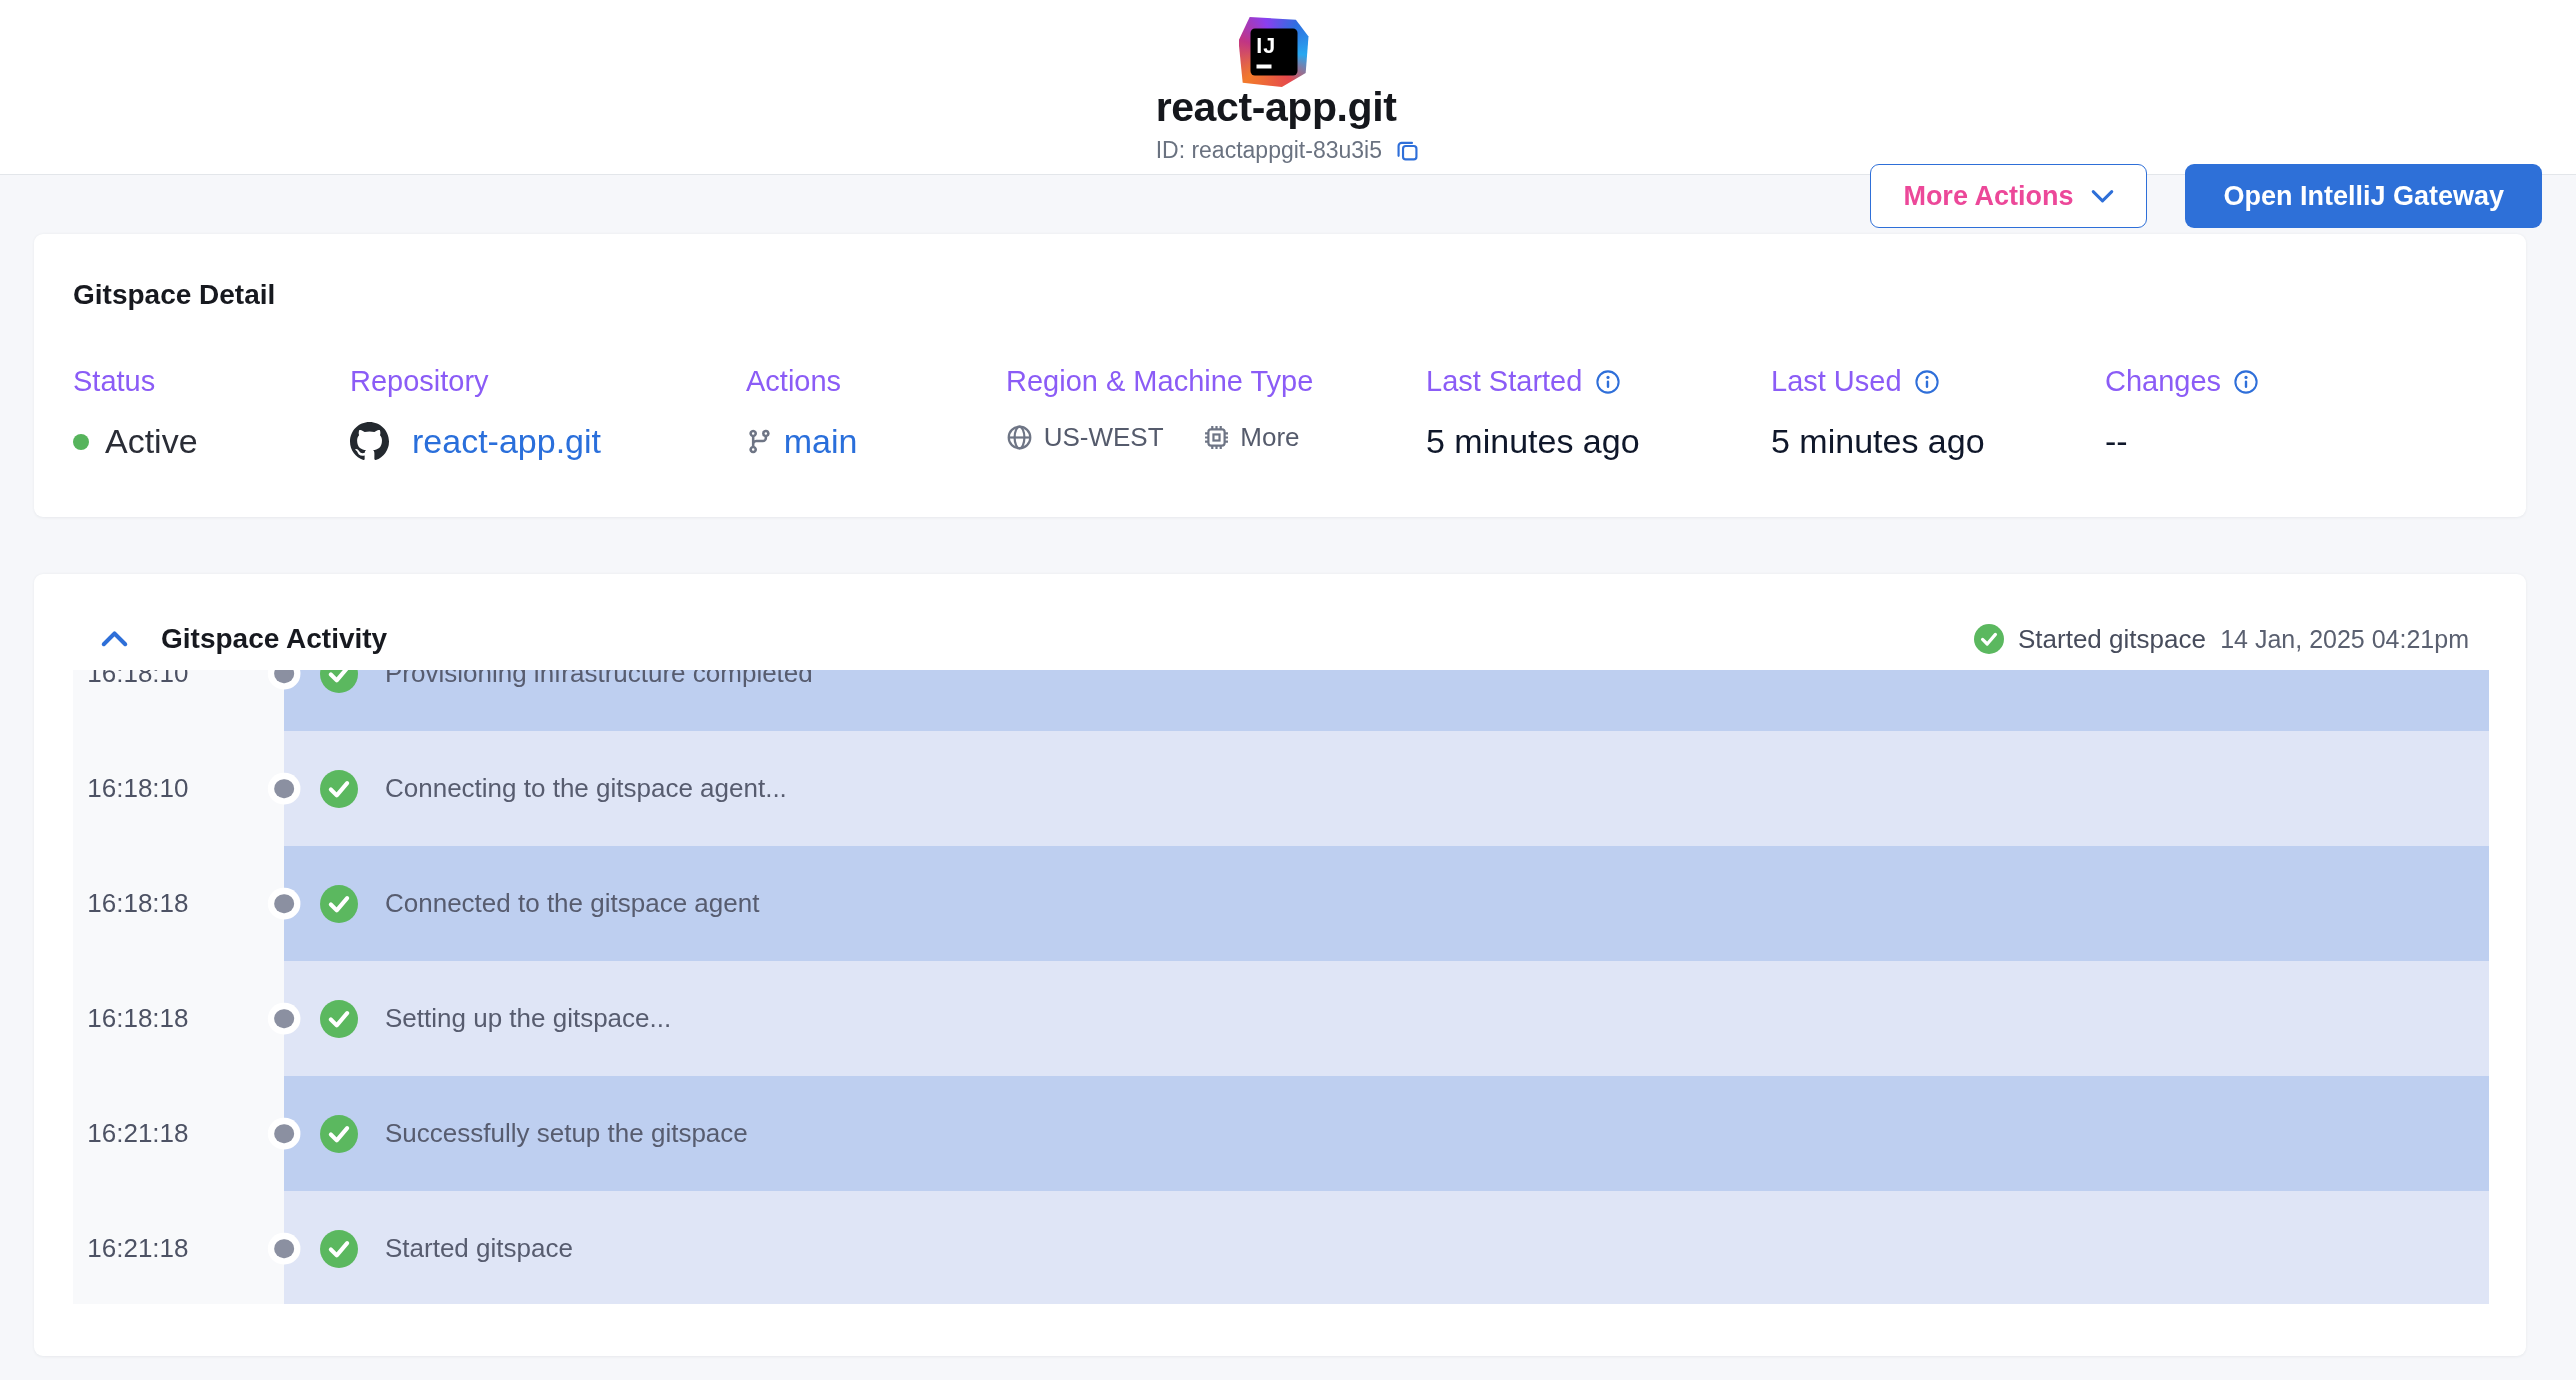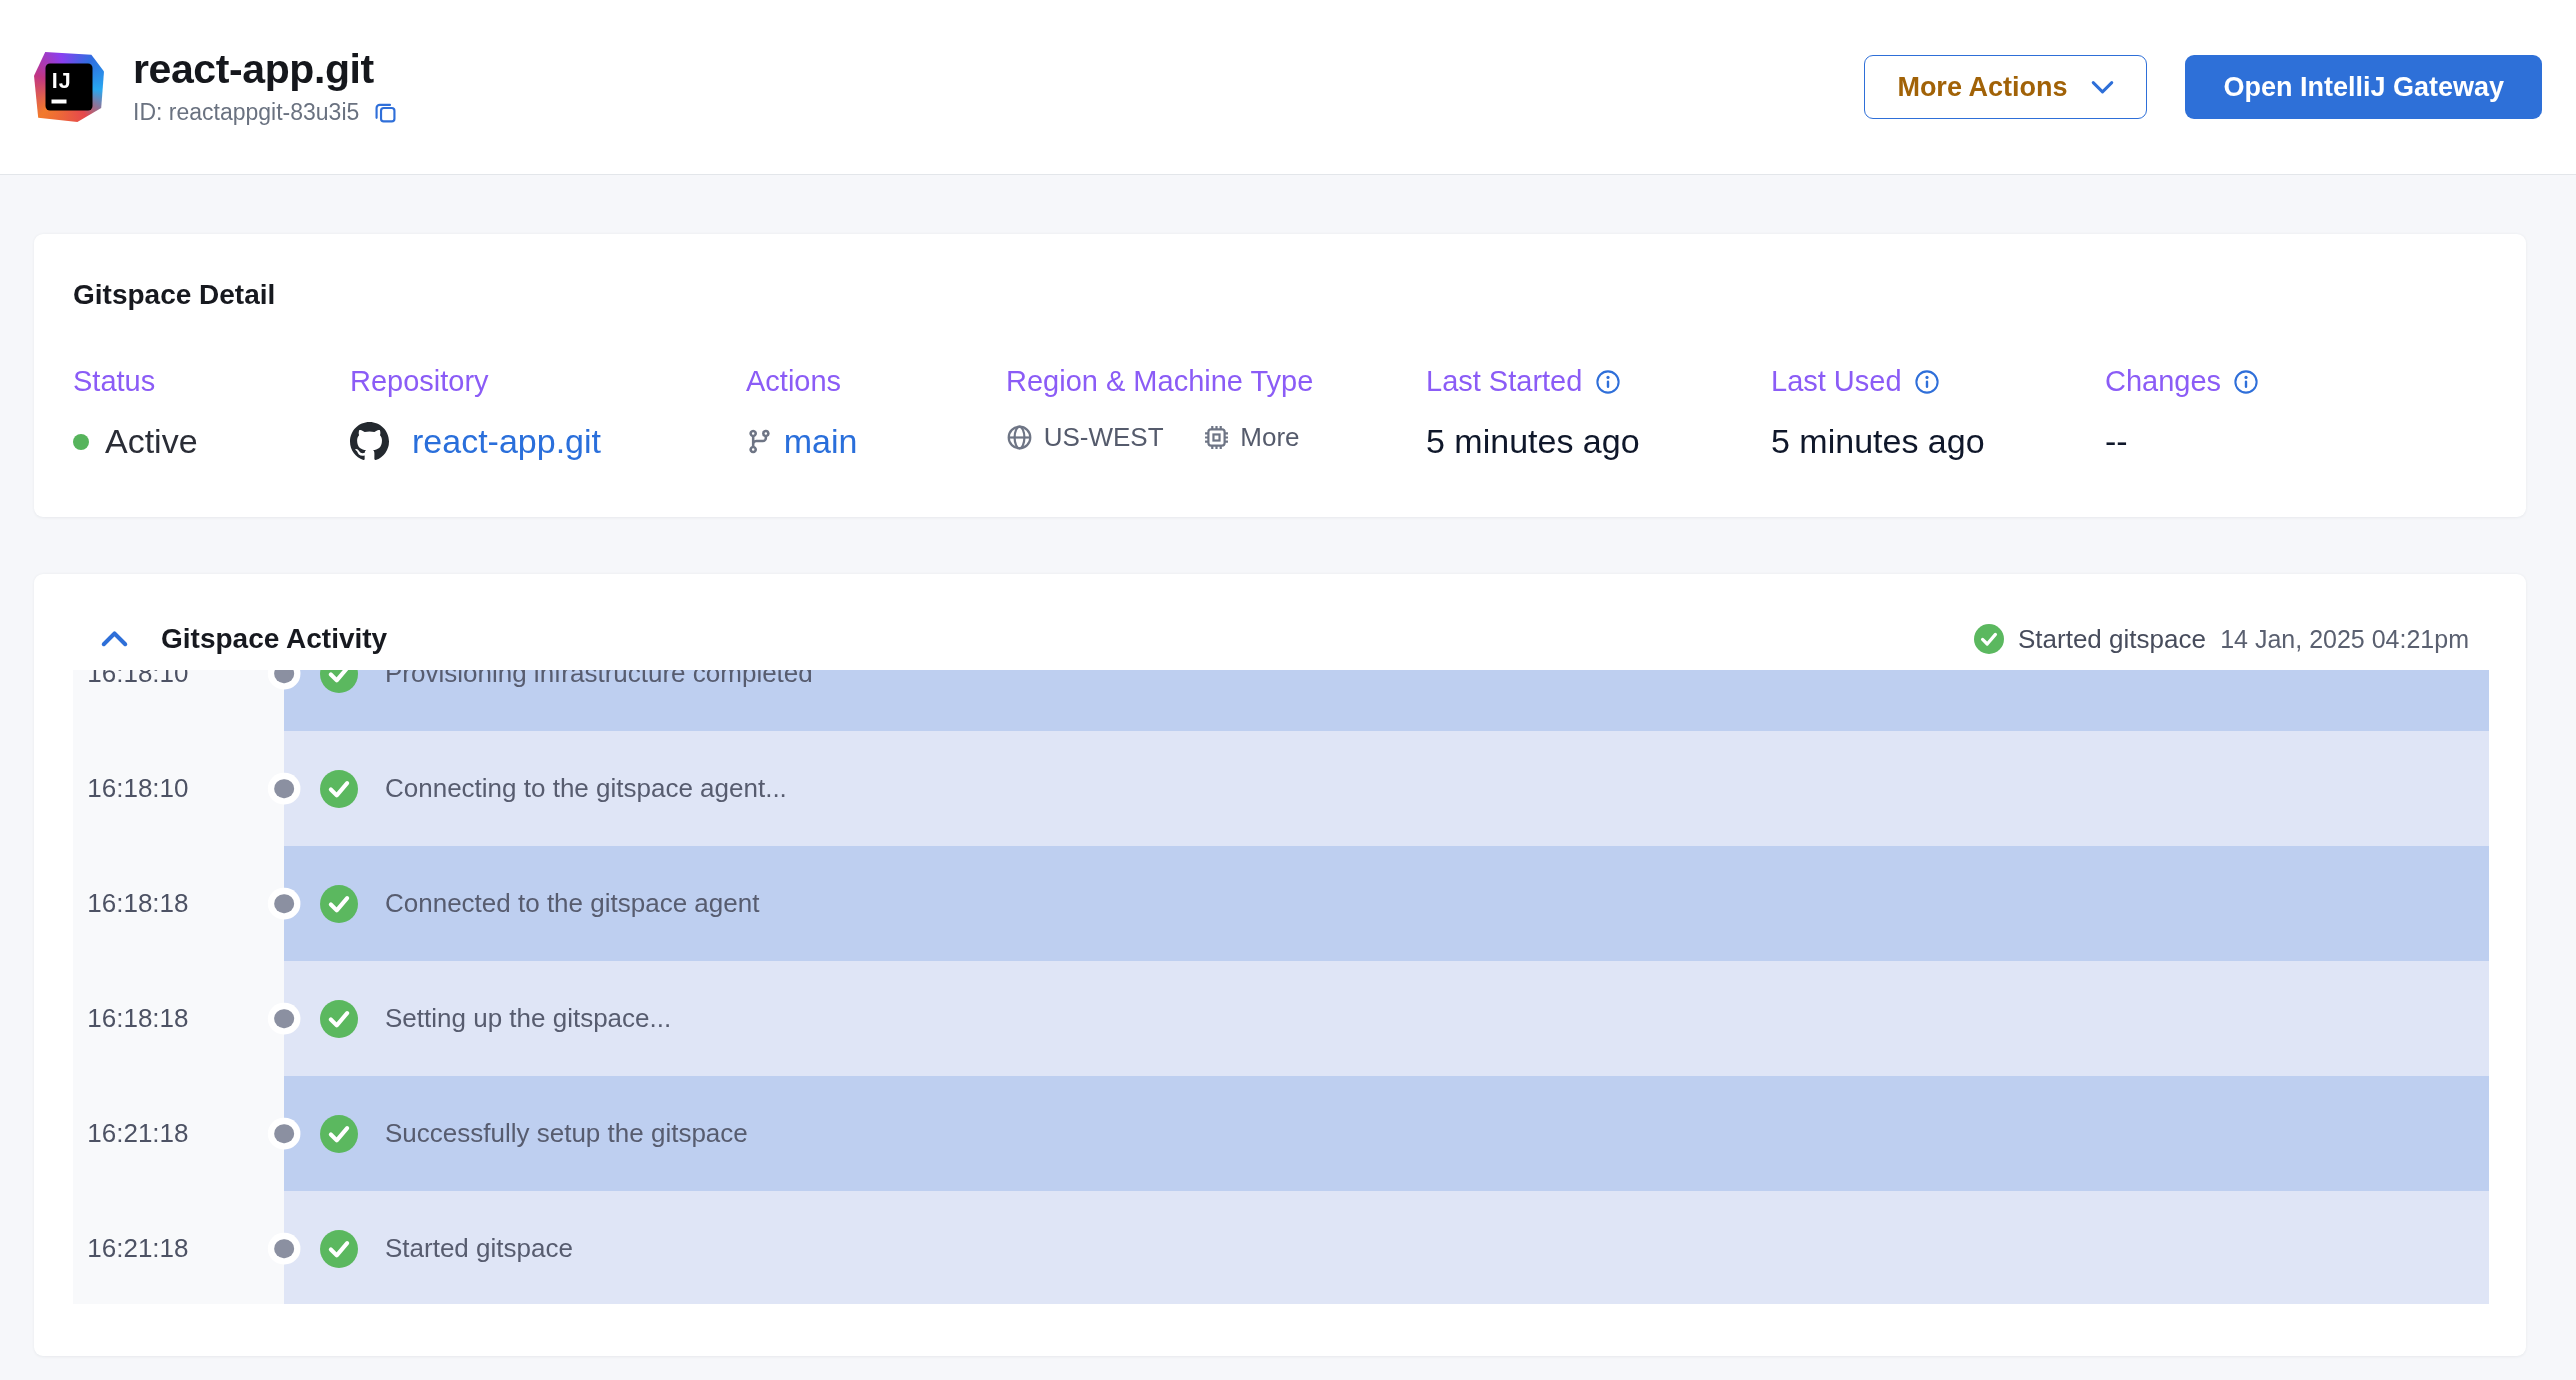--- a/index.html
+++ b/index.html
@@ -5,21 +5,21 @@
 <style>
   * { margin:0; padding:0; box-sizing:border-box; }
   html,body { width:2576px; height:1380px; overflow:hidden; }
   body {
     font-family:"Liberation Sans","DejaVu Sans",sans-serif;
     background:#f6f7fa; color:#23262e;
   }
   
   .topbar {
     height:175px; background:#ffffff; border-bottom:1.8px solid #e3e6ea;
-    display:flex; align-items:center; padding:2px 34px;
+    display:flex; align-items:center; padding:17px 34px;flex-direction:column;
   }
   .logo {
     width:70px; height:70px; position:relative; margin-right:29px; flex:none;
     background:conic-gradient(from 150deg, #e5484d, #f27a2c 75deg, #c13584 140deg, #8a3ff0 195deg, #2e6fe0 250deg, #28a8f0 305deg, #e5484d 360deg);
     clip-path:polygon(16% 0, 82% 4%, 100% 28%, 96% 80%, 62% 100%, 6% 94%, 0 34%);
   }
   .logo-inner {
     position:absolute; left:50%; top:50%; transform:translate(-50%,-50%);
     width:47px; height:47px; background:#000000; border-radius:4.5px;
     color:#ffffff; font-weight:700; font-size:21.5px; letter-spacing:0.9px;
@@ -27,21 +27,21 @@
   }
   .logo-inner::after {
     content:""; position:absolute; left:6.3px; bottom:7.2px; width:15px; height:3.6px; background:#ffffff;
   }
   .title-block { display:flex; flex-direction:column; gap:9px; }
   .app-title { font-size:41px; font-weight:800; color:#15171c; letter-spacing:-0.4px; line-height:1; }
   .app-id { display:flex; align-items:center; gap:13.4px; font-size:23px; color:#6a7280; }
   .copy-icon { width:25px; height:25px; cursor:pointer; flex:none; }
   .topbar-actions { margin-left:auto; display:flex; align-items:center; gap:38px; }
   .btn { height:64px; border-radius:9px; font-size:27px; font-weight:700; display:flex; align-items:center; cursor:pointer; font-family:inherit; }
-  .btn-outline { padding:0 32px; gap:24px; background:#ffffff; color:#a16207; border:1.8px solid #2e6fd8; }
+  .btn-outline { padding:0 32px; gap:18px; background:#ffffff; color:#ec4899; border:1.8px solid #2e6fd8; }
   .btn-primary { padding:0 38px; background:#2e70d8; color:#ffffff; border:none; }
   
   .card {
     width:2492px; margin-left:34px; background:#ffffff; border-radius:9px;
     box-shadow:0 0.9px 2.7px rgba(40,50,70,0.07);
   }
   .card-detail { margin-top:59px; height:283px; padding:45px 39px 0 39px; }
   .card-title { font-size:28px; font-weight:700; color:#17191f; }
   .detail-grid { margin-top:54px; display:flex; }
   .dcol { flex:none; }

